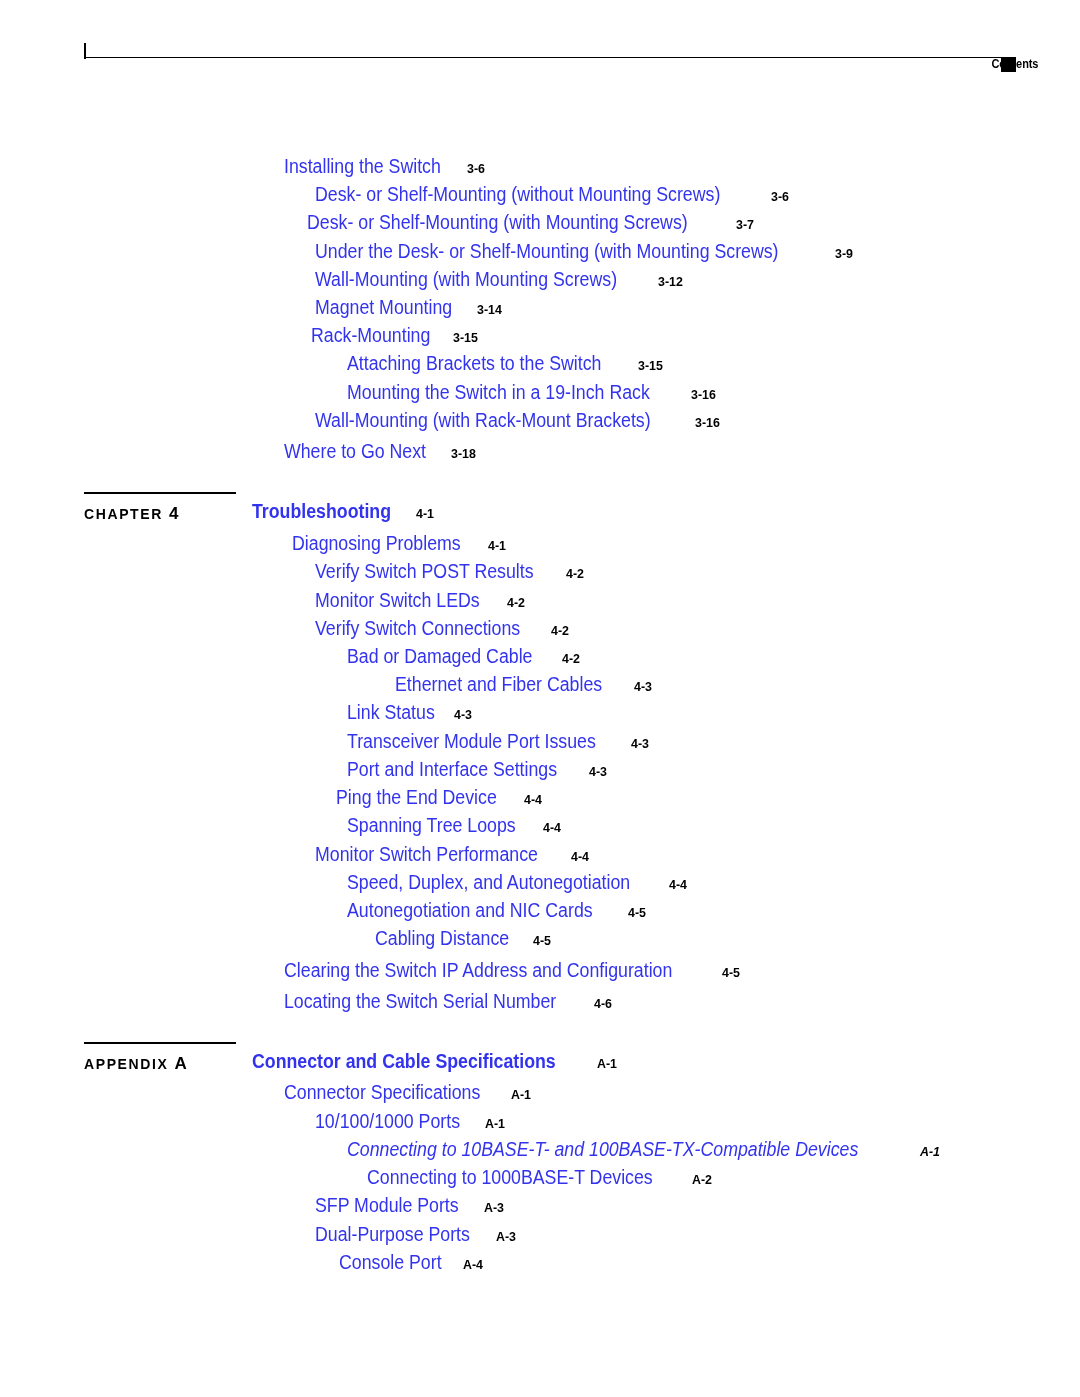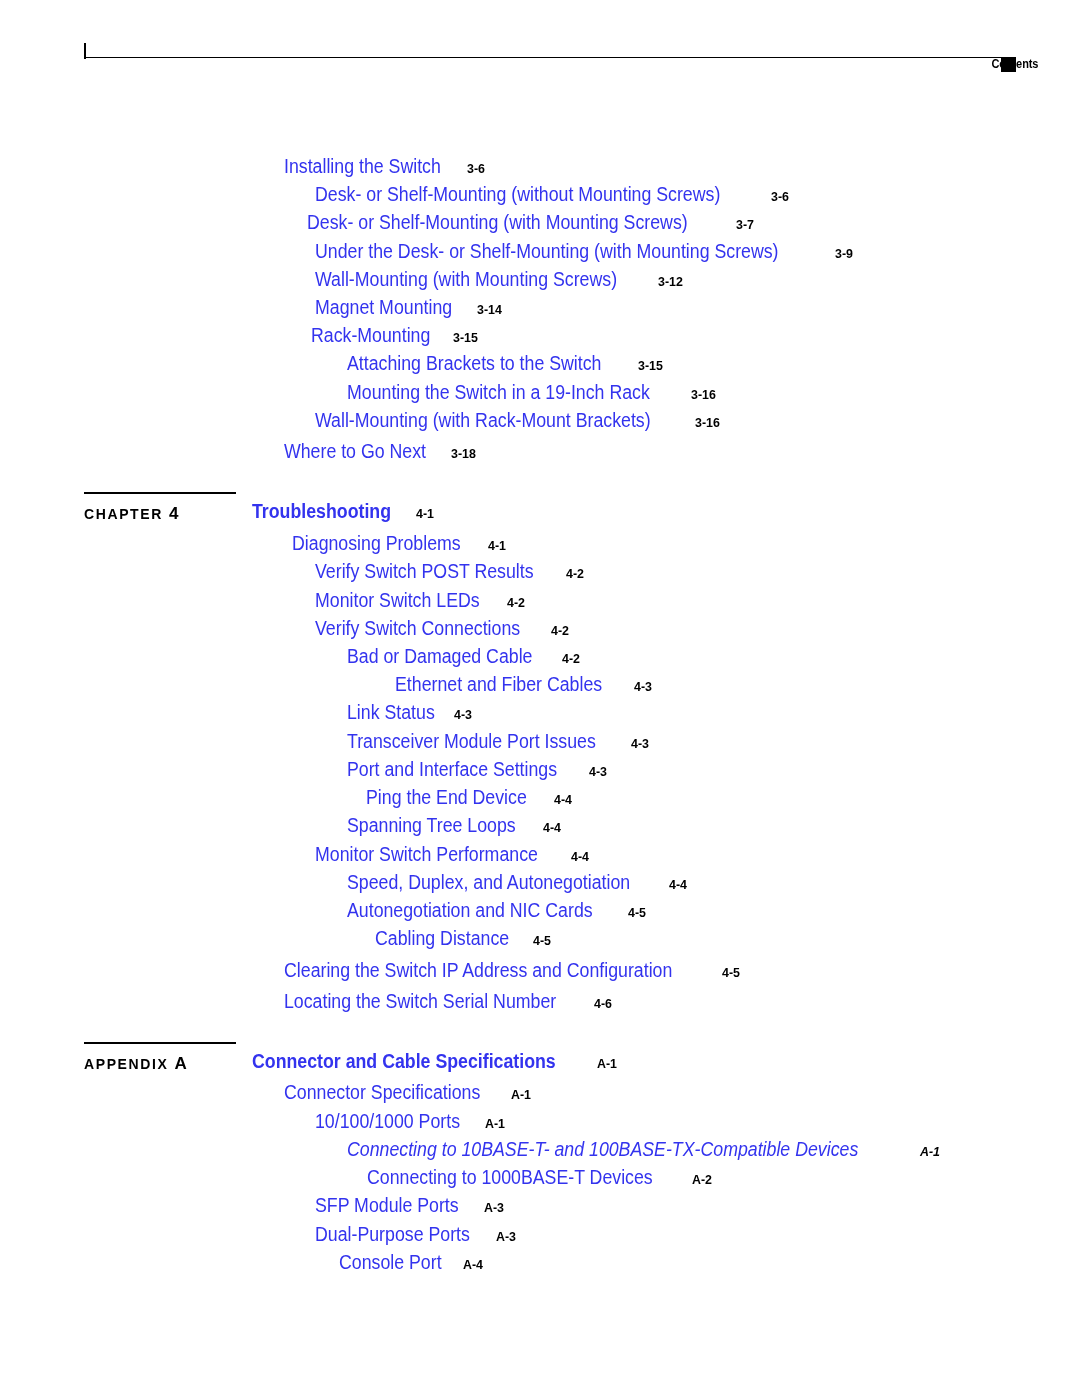--- a/index.html
+++ b/index.html
@@ -153,21 +153,21 @@
     <div class="toc-row" style="left: 252px; top: 502px;"><span class="toc-text lvl0">Troubleshooting</span><span class="toc-page">4-1</span></div>
     <div class="toc-row" style="left: 284px; top: 534px; margin-left: 8px;"><span class="toc-text">Diagnosing Problems</span><span class="toc-page">4-1</span></div>
     <div class="toc-row" style="left: 315px; top: 562px;"><span class="toc-text">Verify Switch POST Results</span><span class="toc-page">4-2</span></div>
     <div class="toc-row" style="left: 315px; top: 591px;"><span class="toc-text">Monitor Switch LEDs</span><span class="toc-page">4-2</span></div>
     <div class="toc-row" style="left: 315px; top: 619px;"><span class="toc-text">Verify Switch Connections</span><span class="toc-page">4-2</span></div>
     <div class="toc-row" style="left: 347px; top: 647px; text-align: right;"><span class="toc-text">Bad or Damaged Cable</span><span class="toc-page">4-2</span></div>
     <div class="toc-row" style="left: 347px; top: 675px; margin-left: 48px;"><span class="toc-text">Ethernet and Fiber Cables</span><span class="toc-page">4-3</span></div>
     <div class="toc-row" style="left: 347px; top: 703px;"><span class="toc-text">Link Status</span><span class="toc-page">4-3</span></div>
     <div class="toc-row" style="left: 347px; top: 732px;"><span class="toc-text">Transceiver Module Port Issues</span><span class="toc-page">4-3</span></div>
     <div class="toc-row" style="left: 347px; top: 760px;"><span class="toc-text">Port and Interface Settings</span><span class="toc-page">4-3</span></div>
-    <div class="toc-row" style="left: 366px; top: 788px;"><span class="toc-text">Ping the End Device</span><span class="toc-page">4-4</span></div>
+    <div class="toc-row" style="left: 336px; top: 788px;"><span class="toc-text">Ping the End Device</span><span class="toc-page">4-4</span></div>
     <div class="toc-row" style="left: 347px; top: 816px;"><span class="toc-text">Spanning Tree Loops</span><span class="toc-page">4-4</span></div>
     <div class="toc-row" style="left: 315px; top: 845px;"><span class="toc-text">Monitor Switch Performance</span><span class="toc-page">4-4</span></div>
     <div class="toc-row" style="left: 347px; top: 873px;"><span class="toc-text">Speed, Duplex, and Autonegotiation</span><span class="toc-page">4-4</span></div>
     <div class="toc-row" style="left: 347px; top: 901px;"><span class="toc-text">Autonegotiation and NIC Cards</span><span class="toc-page">4-5</span></div>
     <div class="toc-row" style="left: 347px; top: 929px; margin-left: 28px;"><span class="toc-text">Cabling Distance</span><span class="toc-page">4-5</span></div>
     <div class="toc-row" style="left: 284px; top: 961px;"><span class="toc-text">Clearing the Switch IP Address and Configuration</span><span class="toc-page">4-5</span></div>
     <div class="toc-row" style="left: 284px; top: 992px;"><span class="toc-text">Locating the Switch Serial Number</span><span class="toc-page">4-6</span></div>
     <div class="toc-row" style="left: 252px; top: 1052px;"><span class="toc-text lvl0">Connector and Cable Specifications</span><span class="toc-page">A-1</span></div>
     <div class="toc-row" style="left: 284px; top: 1083px;"><span class="toc-text">Connector Specifications</span><span class="toc-page">A-1</span></div>
     <div class="toc-row" style="left: 315px; top: 1112px;"><span class="toc-text">10/100/1000 Ports</span><span class="toc-page">A-1</span></div>

